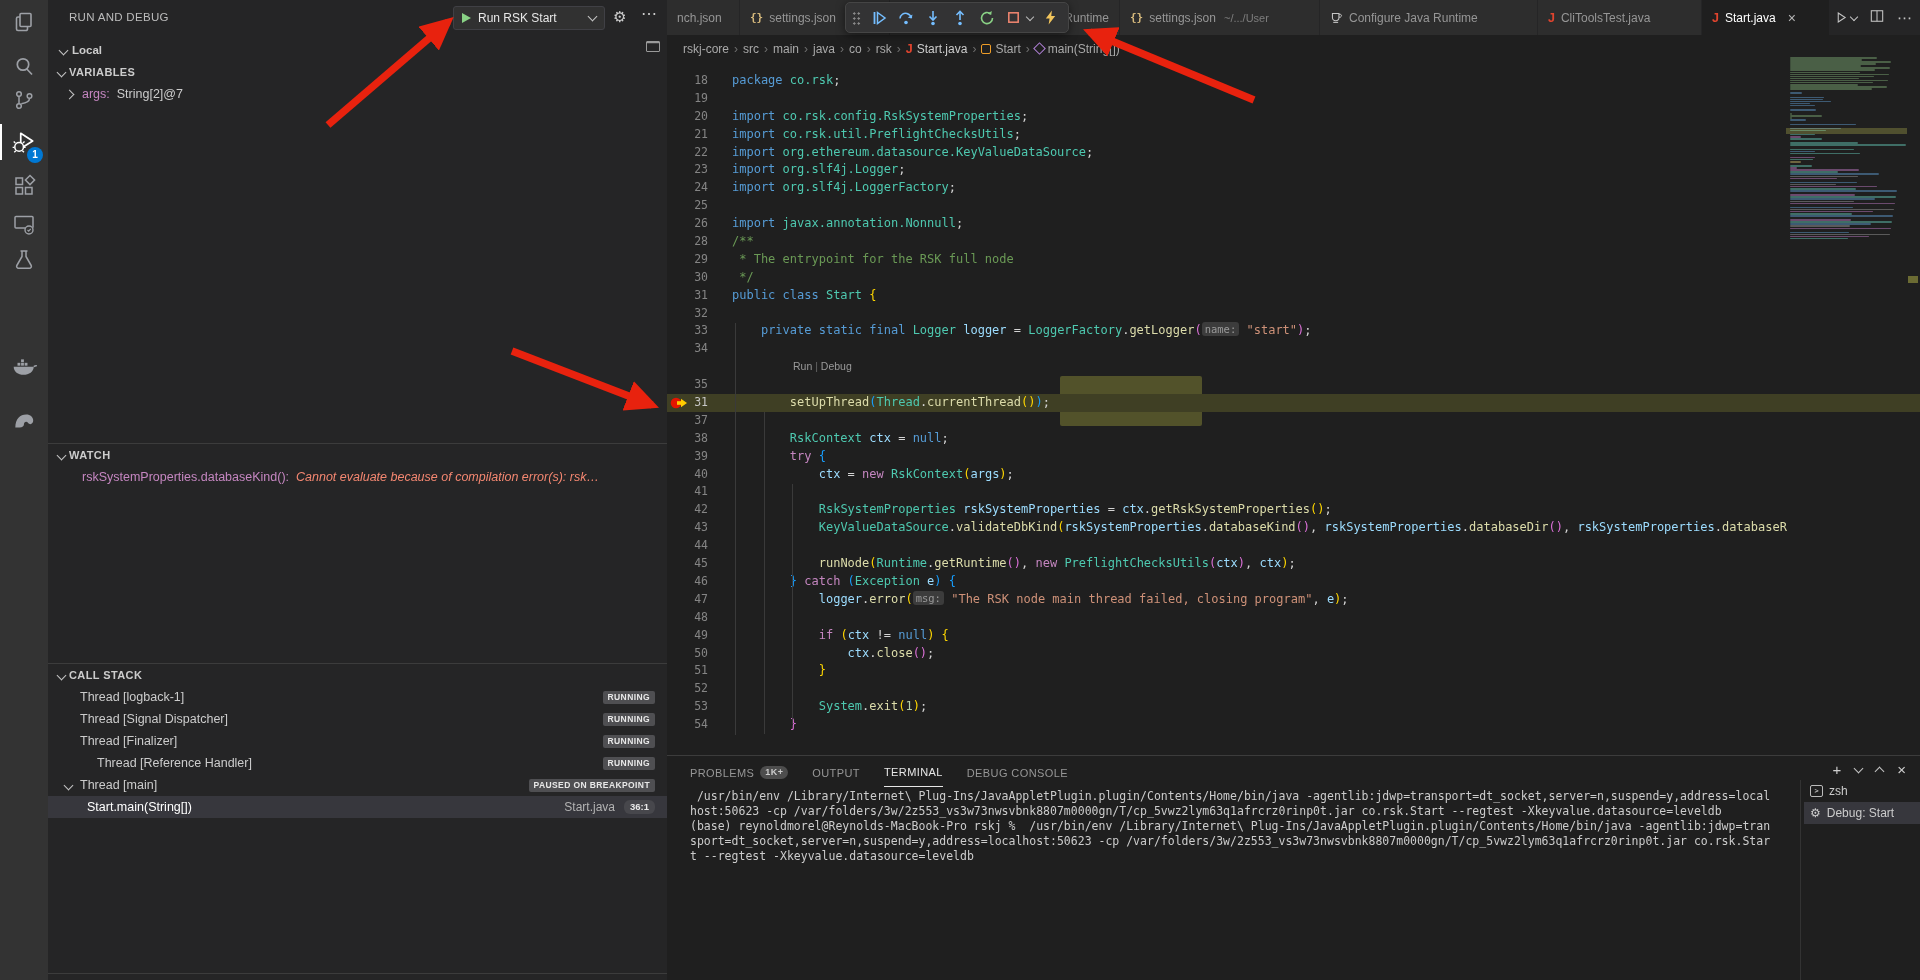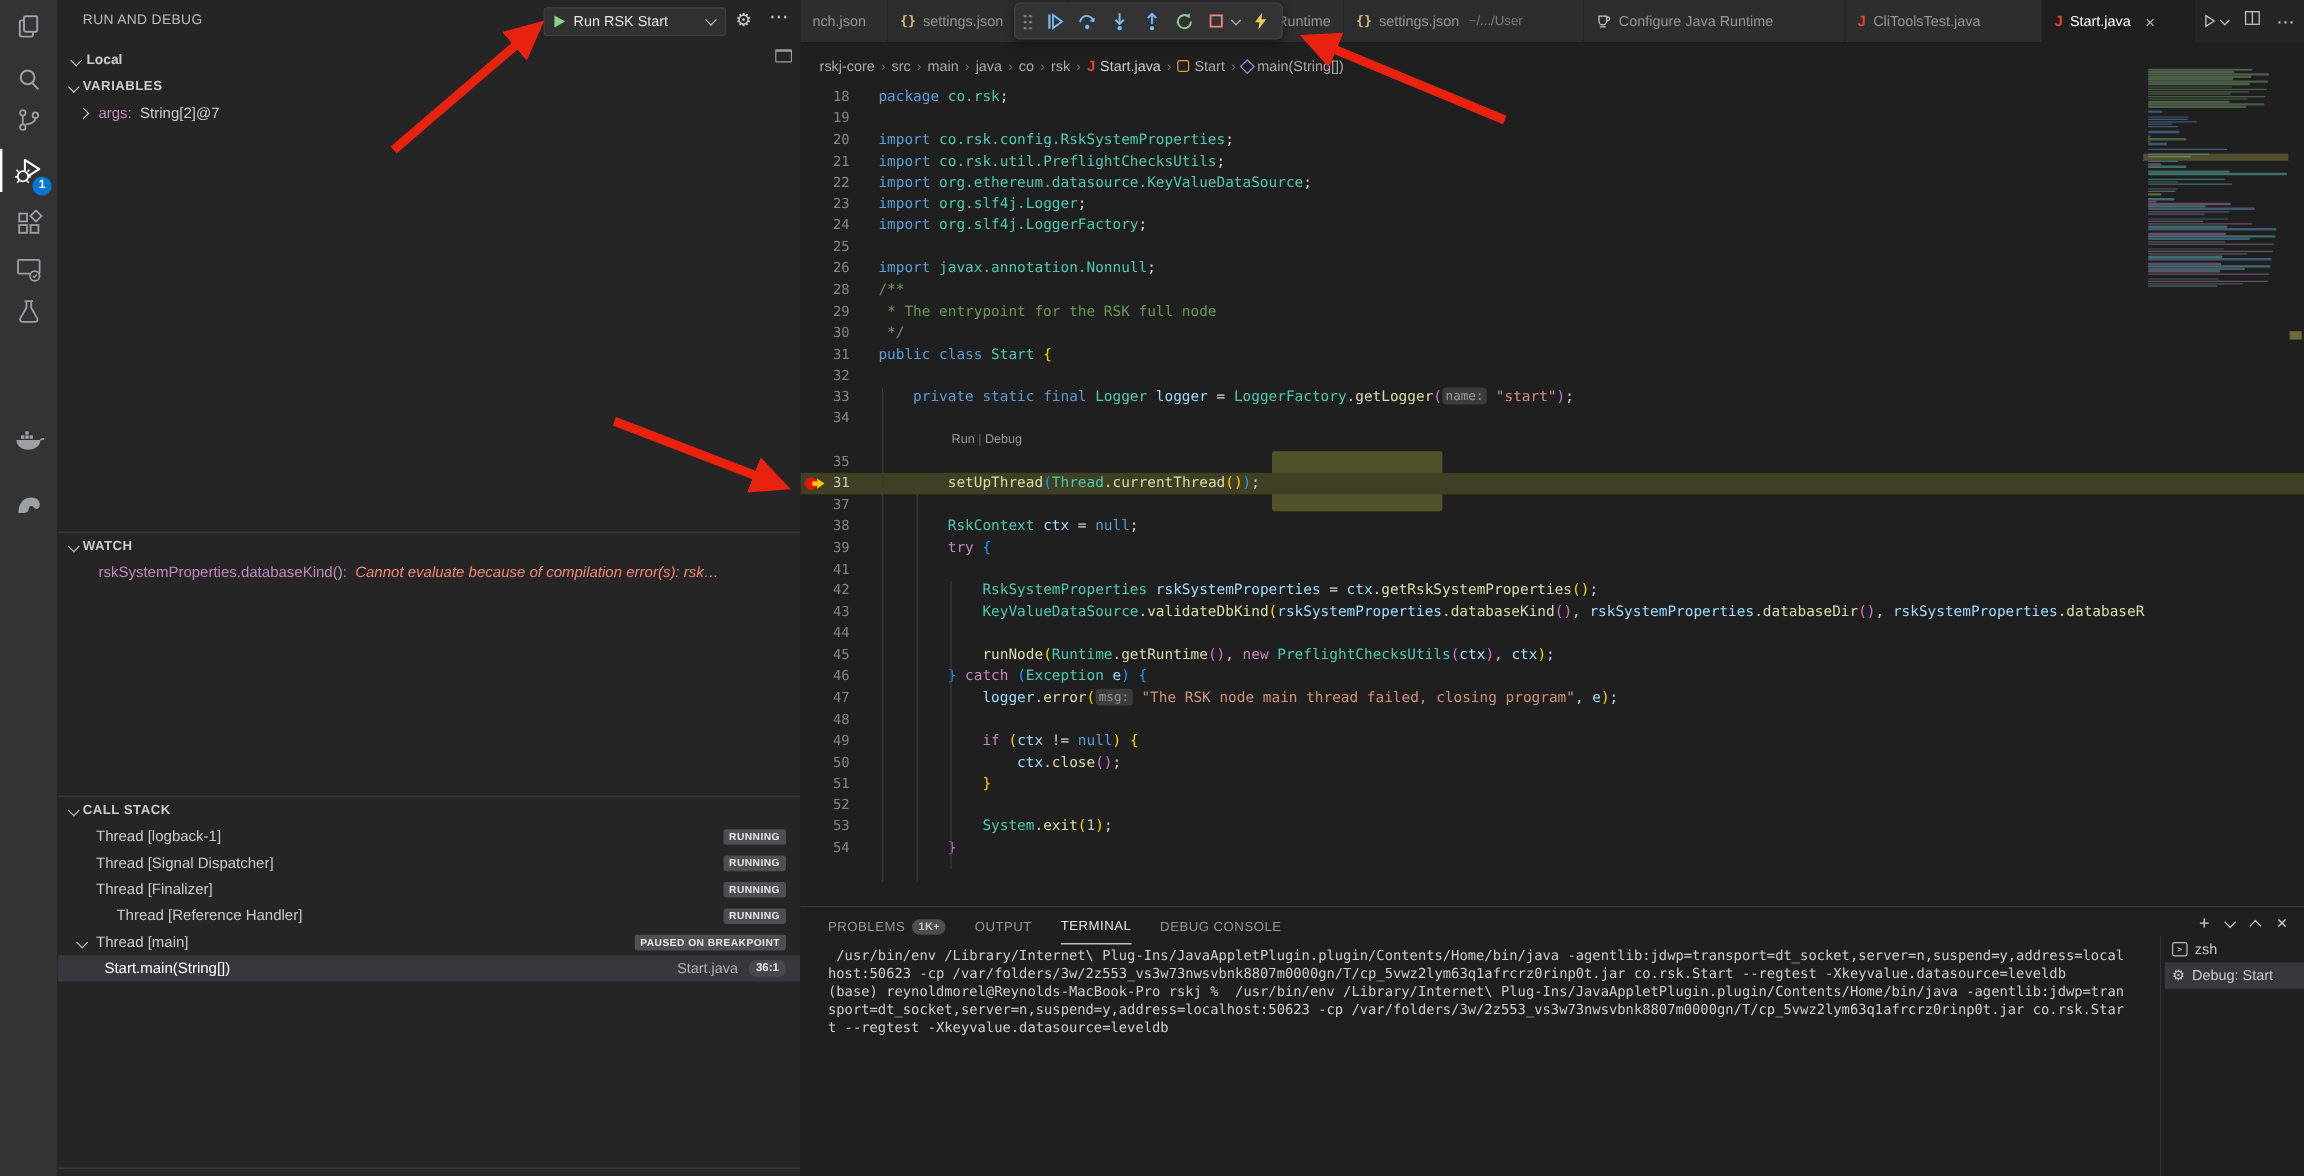--- a/index.html
+++ b/index.html
@@ -50,21 +50,21 @@
   .ic-java{color:#e0442e;font-weight:bold;font-size:12.5px;}
   #tabactions{position:absolute;right:8px;top:0;height:35px;display:flex;align-items:center;gap:13px;background:#252526;color:#c5c5c5;z-index:5;}
 
   
   #dtoolbar{position:absolute;left:845px;top:2px;height:29px;background:#333334;border:1px solid #454545;border-radius:5px;
             display:flex;align-items:center;padding:0 6px;gap:4px;z-index:20;box-shadow:0 2px 8px rgba(0,0,0,.5);}
   .dbtn{width:23px;height:23px;display:flex;align-items:center;justify-content:center;cursor:pointer;}
   .grip{width:9px;height:15px;margin-right:2px;background:radial-gradient(circle,#8a8a8a 1.1px,transparent 1.3px);background-size:4.5px 5px;background-position:0 1px;}
 
   
-  #bcrumb{position:absolute;left:667px;top:35px;right:0;height:27px;display:flex;align-items:flex-end;padding-left:16px;
+  #bcrumb{position:absolute;left:667px;top:35px;right:0;height:27px;display:flex;align-items:center;padding-left:16px;
           font-size:12px;color:#a9a9a9;white-space:nowrap;}
   #bcrumb .sep{color:#6e6e6e;margin:0 5px;}
   #bcrumb .bi{cursor:pointer;display:flex;align-items:center;gap:4px;}
   .sym-class{display:inline-block;width:8px;height:8px;border:1.5px solid #ee9d28;border-radius:2px;}
   .sym-method{display:inline-block;width:7px;height:7px;border:1.5px solid #b180d7;transform:rotate(45deg);}
 
   
   #code{position:absolute;left:667px;top:62px;right:0;height:694px;overflow:hidden;padding-top:10px;}
   .crow{position:relative;height:17.9px;font-family:"DejaVu Sans Mono",monospace;font-size:12px;line-height:17.9px;white-space:pre;}
   .crow .ln{position:absolute;left:0;top:0;width:41px;text-align:right;color:#858585;font-size:11.5px;}
@@ -384,20 +384,21 @@
       <div class="crow"><span class="lens"><span>Run</span><span style="color:#666;"> | </span><span>Debug</span></span></div>
       <div class="crow"><span class="ln">35</span><span class="ct"><span class="pl">    </span><span class="kw">public static void </span><span class="fn">main</span><span class="b2">(</span><span class="ty">String[] </span><span class="va">args</span><span class="b2">)</span><span class="pl"> </span><span class="b2">{</span><span class="dbgv">args = String[2]@7</span></span></div>
       <div class="crow cur"><span class="ln">31</span><span class="bpicon"><svg width="22" height="14" viewBox="0 0 22 14">
             <circle cx="7" cy="7" r="5.3" fill="#e51400"></circle>
             <rect x="8" y="5.2" width="4" height="3.6" fill="#ffcc00"></rect>
             <path d="M12 2.8 L18 7 L12 11.2 Z" fill="#ffcc00"></path>
           </svg></span><span class="ct"><span class="pl">        </span><span class="fn">setUpThread</span><span class="b3">(</span><span class="ty">Thread</span><span class="pl">.</span><span class="fn">currentThread</span><span class="b1">()</span><span class="b3">)</span><span class="pl">;</span></span></div>
       <div class="crow"><span class="ln">37</span><span class="ct"></span></div>
       <div class="crow"><span class="ln">38</span><span class="ct"><span class="pl">        </span><span class="ty">RskContext </span><span class="va">ctx </span><span class="pl">= </span><span class="kw">null</span><span class="pl">;</span></span></div>
       <div class="crow"><span class="ln">39</span><span class="ct"><span class="pl">        </span><span class="ct2">try </span><span class="b3">{</span></span></div>
+      <div class="crow"><span class="ln">40</span><span class="ct"><span class="pl">            </span><span class="va">ctx </span><span class="pl">= </span><span class="ct2">new </span><span class="ty">RskContext</span><span class="b1">(</span><span class="va">args</span><span class="b1">)</span><span class="pl">;</span></span></div>
       <div class="crow"><span class="ln">41</span><span class="ct"></span></div>
       <div class="crow"><span class="ln">42</span><span class="ct"><span class="pl">            </span><span class="ty">RskSystemProperties </span><span class="va">rskSystemProperties </span><span class="pl">= </span><span class="va">ctx</span><span class="pl">.</span><span class="fn">getRskSystemProperties</span><span class="b1">()</span><span class="pl">;</span></span></div>
       <div class="crow"><span class="ln">43</span><span class="ct"><span class="pl">            </span><span class="ty">KeyValueDataSource</span><span class="pl">.</span><span class="fn">validateDbKind</span><span class="b1">(</span><span class="va">rskSystemProperties</span><span class="pl">.</span><span class="fn">databaseKind</span><span class="b2">()</span><span class="pl">, </span><span class="va">rskSystemProperties</span><span class="pl">.</span><span class="fn">databaseDir</span><span class="b2">()</span><span class="pl">, </span><span class="va">rskSystemProperties</span><span class="pl">.</span><span class="fn">databaseR</span></span></div>
       <div class="crow"><span class="ln">44</span><span class="ct"></span></div>
       <div class="crow"><span class="ln">45</span><span class="ct"><span class="pl">            </span><span class="fn">runNode</span><span class="b1">(</span><span class="ty">Runtime</span><span class="pl">.</span><span class="fn">getRuntime</span><span class="b2">()</span><span class="pl">, </span><span class="ct2">new </span><span class="ty">PreflightChecksUtils</span><span class="b2">(</span><span class="va">ctx</span><span class="b2">)</span><span class="pl">, </span><span class="va">ctx</span><span class="b1">)</span><span class="pl">;</span></span></div>
       <div class="crow"><span class="ln">46</span><span class="ct"><span class="pl">        </span><span class="b3">} </span><span class="ct2">catch </span><span class="b3">(</span><span class="ty">Exception </span><span class="va">e</span><span class="b3">)</span><span class="b3"> {</span></span></div>
       <div class="crow"><span class="ln">47</span><span class="ct"><span class="pl">            </span><span class="va">logger</span><span class="pl">.</span><span class="fn">error</span><span class="b1">(</span><span class="chip">msg:</span><span class="pl"> </span><span class="st">"The RSK node main thread failed, closing program"</span><span class="pl">, </span><span class="va">e</span><span class="b1">)</span><span class="pl">;</span></span></div>
       <div class="crow"><span class="ln">48</span><span class="ct"></span></div>
       <div class="crow"><span class="ln">49</span><span class="ct"><span class="pl">            </span><span class="ct2">if </span><span class="b1">(</span><span class="va">ctx </span><span class="pl">!= </span><span class="kw">null</span><span class="b1">)</span><span class="b1"> {</span></span></div>
       <div class="crow"><span class="ln">50</span><span class="ct"><span class="pl">                </span><span class="va">ctx</span><span class="pl">.</span><span class="fn">close</span><span class="b2">()</span><span class="pl">;</span></span></div>

